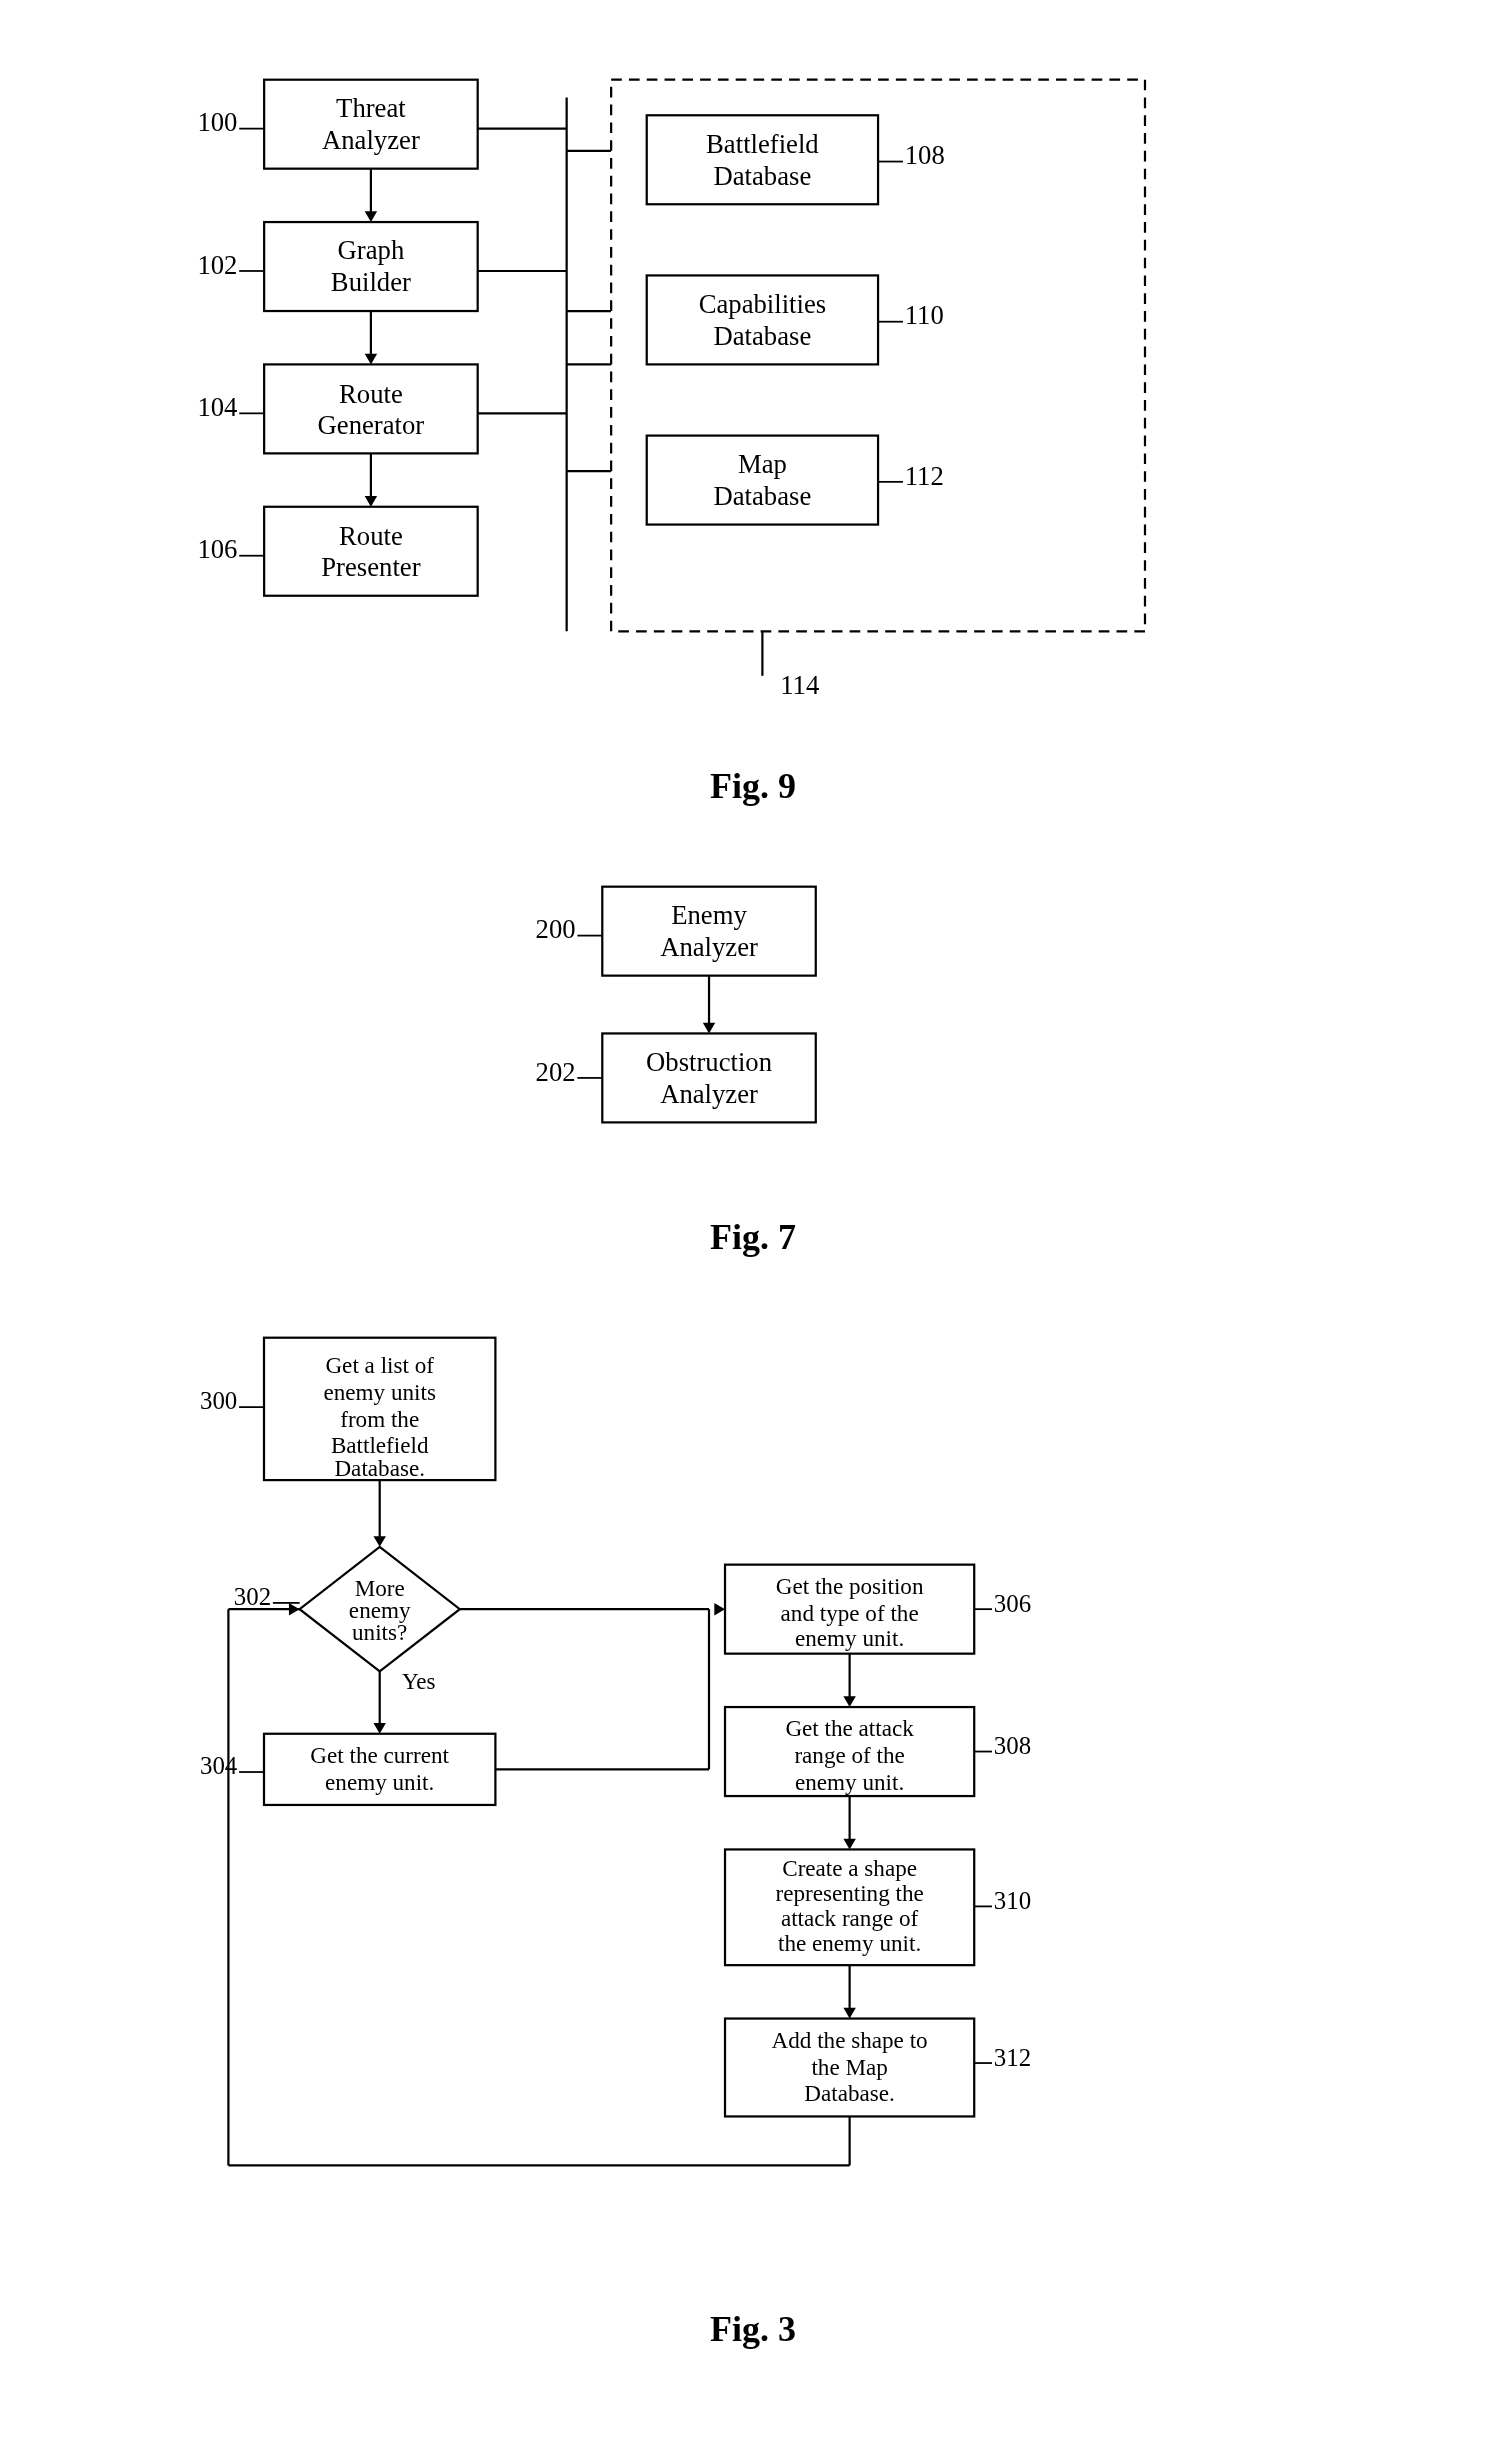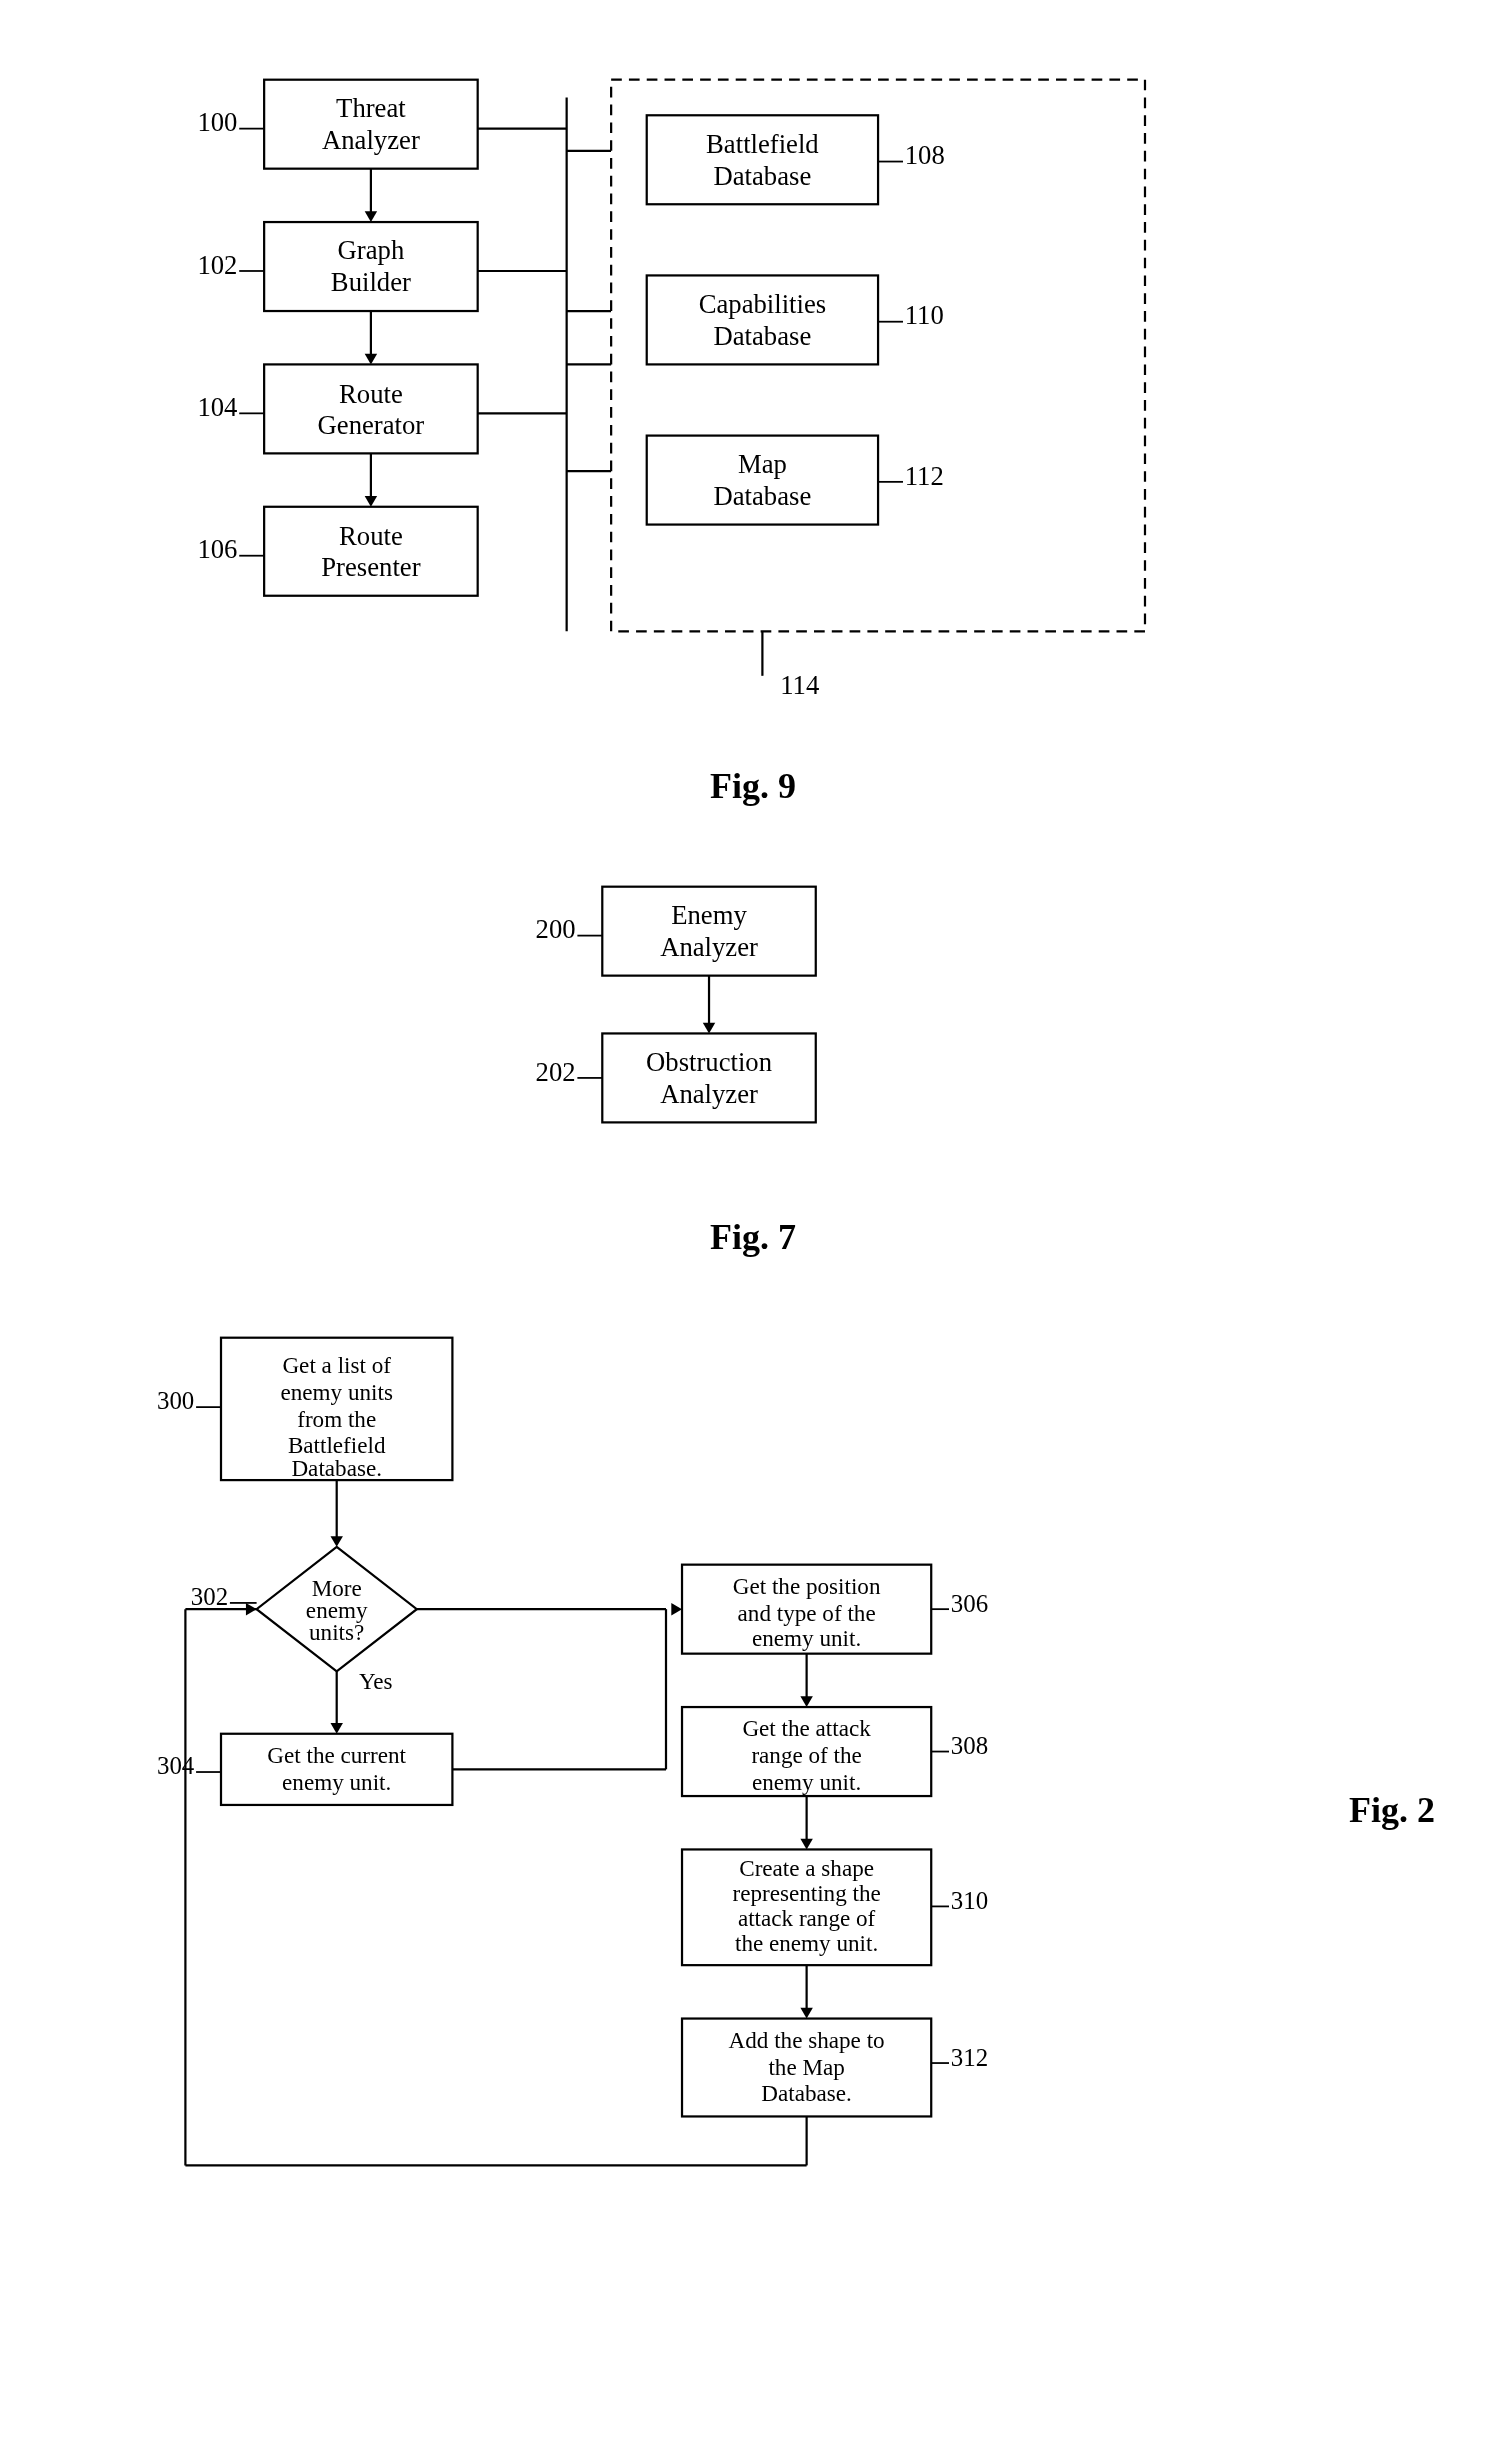--- a/index.html
+++ b/index.html
@@ -37,21 +37,21 @@
     .fig2-container {
       display: flex;
       flex-direction: column;
       align-items: center;
       margin-bottom: 53px;
     }
 
     
     .fig3-container {
       display: flex;
-      flex-direction: row;
+      flex-direction: column;
       align-items: center;
       margin-bottom: 53px;
     }
 
     
     .fig1-wrap {
       position: relative;
       width: 1247px;
       height: 694px;
       margin: 0 auto 9px auto;
@@ -256,17 +256,17 @@
         <line x1="758" y1="905" x2="758" y2="960" stroke="black" stroke-width="2.5"></line>
         <line x1="758" y1="960" x2="60" y2="960" stroke="black" stroke-width="2.5"></line>
         <line x1="60" y1="960" x2="60" y2="335" stroke="black" stroke-width="2.5"></line>
         <polygon points="140,335 128,328 128,342" fill="black"></polygon>
         <line x1="60" y1="335" x2="140" y2="335" stroke="black" stroke-width="2.5"></line>
 
         <line x1="600" y1="515" x2="600" y2="335" stroke="black" stroke-width="2.5"></line>
 
       </svg>
     </div>
-    <div class="fig-caption">Fig. 2</div>
+    <div class="fig-caption">Fig. 3</div>
   </div>
 
 </div>
 
 
 </body></html>

